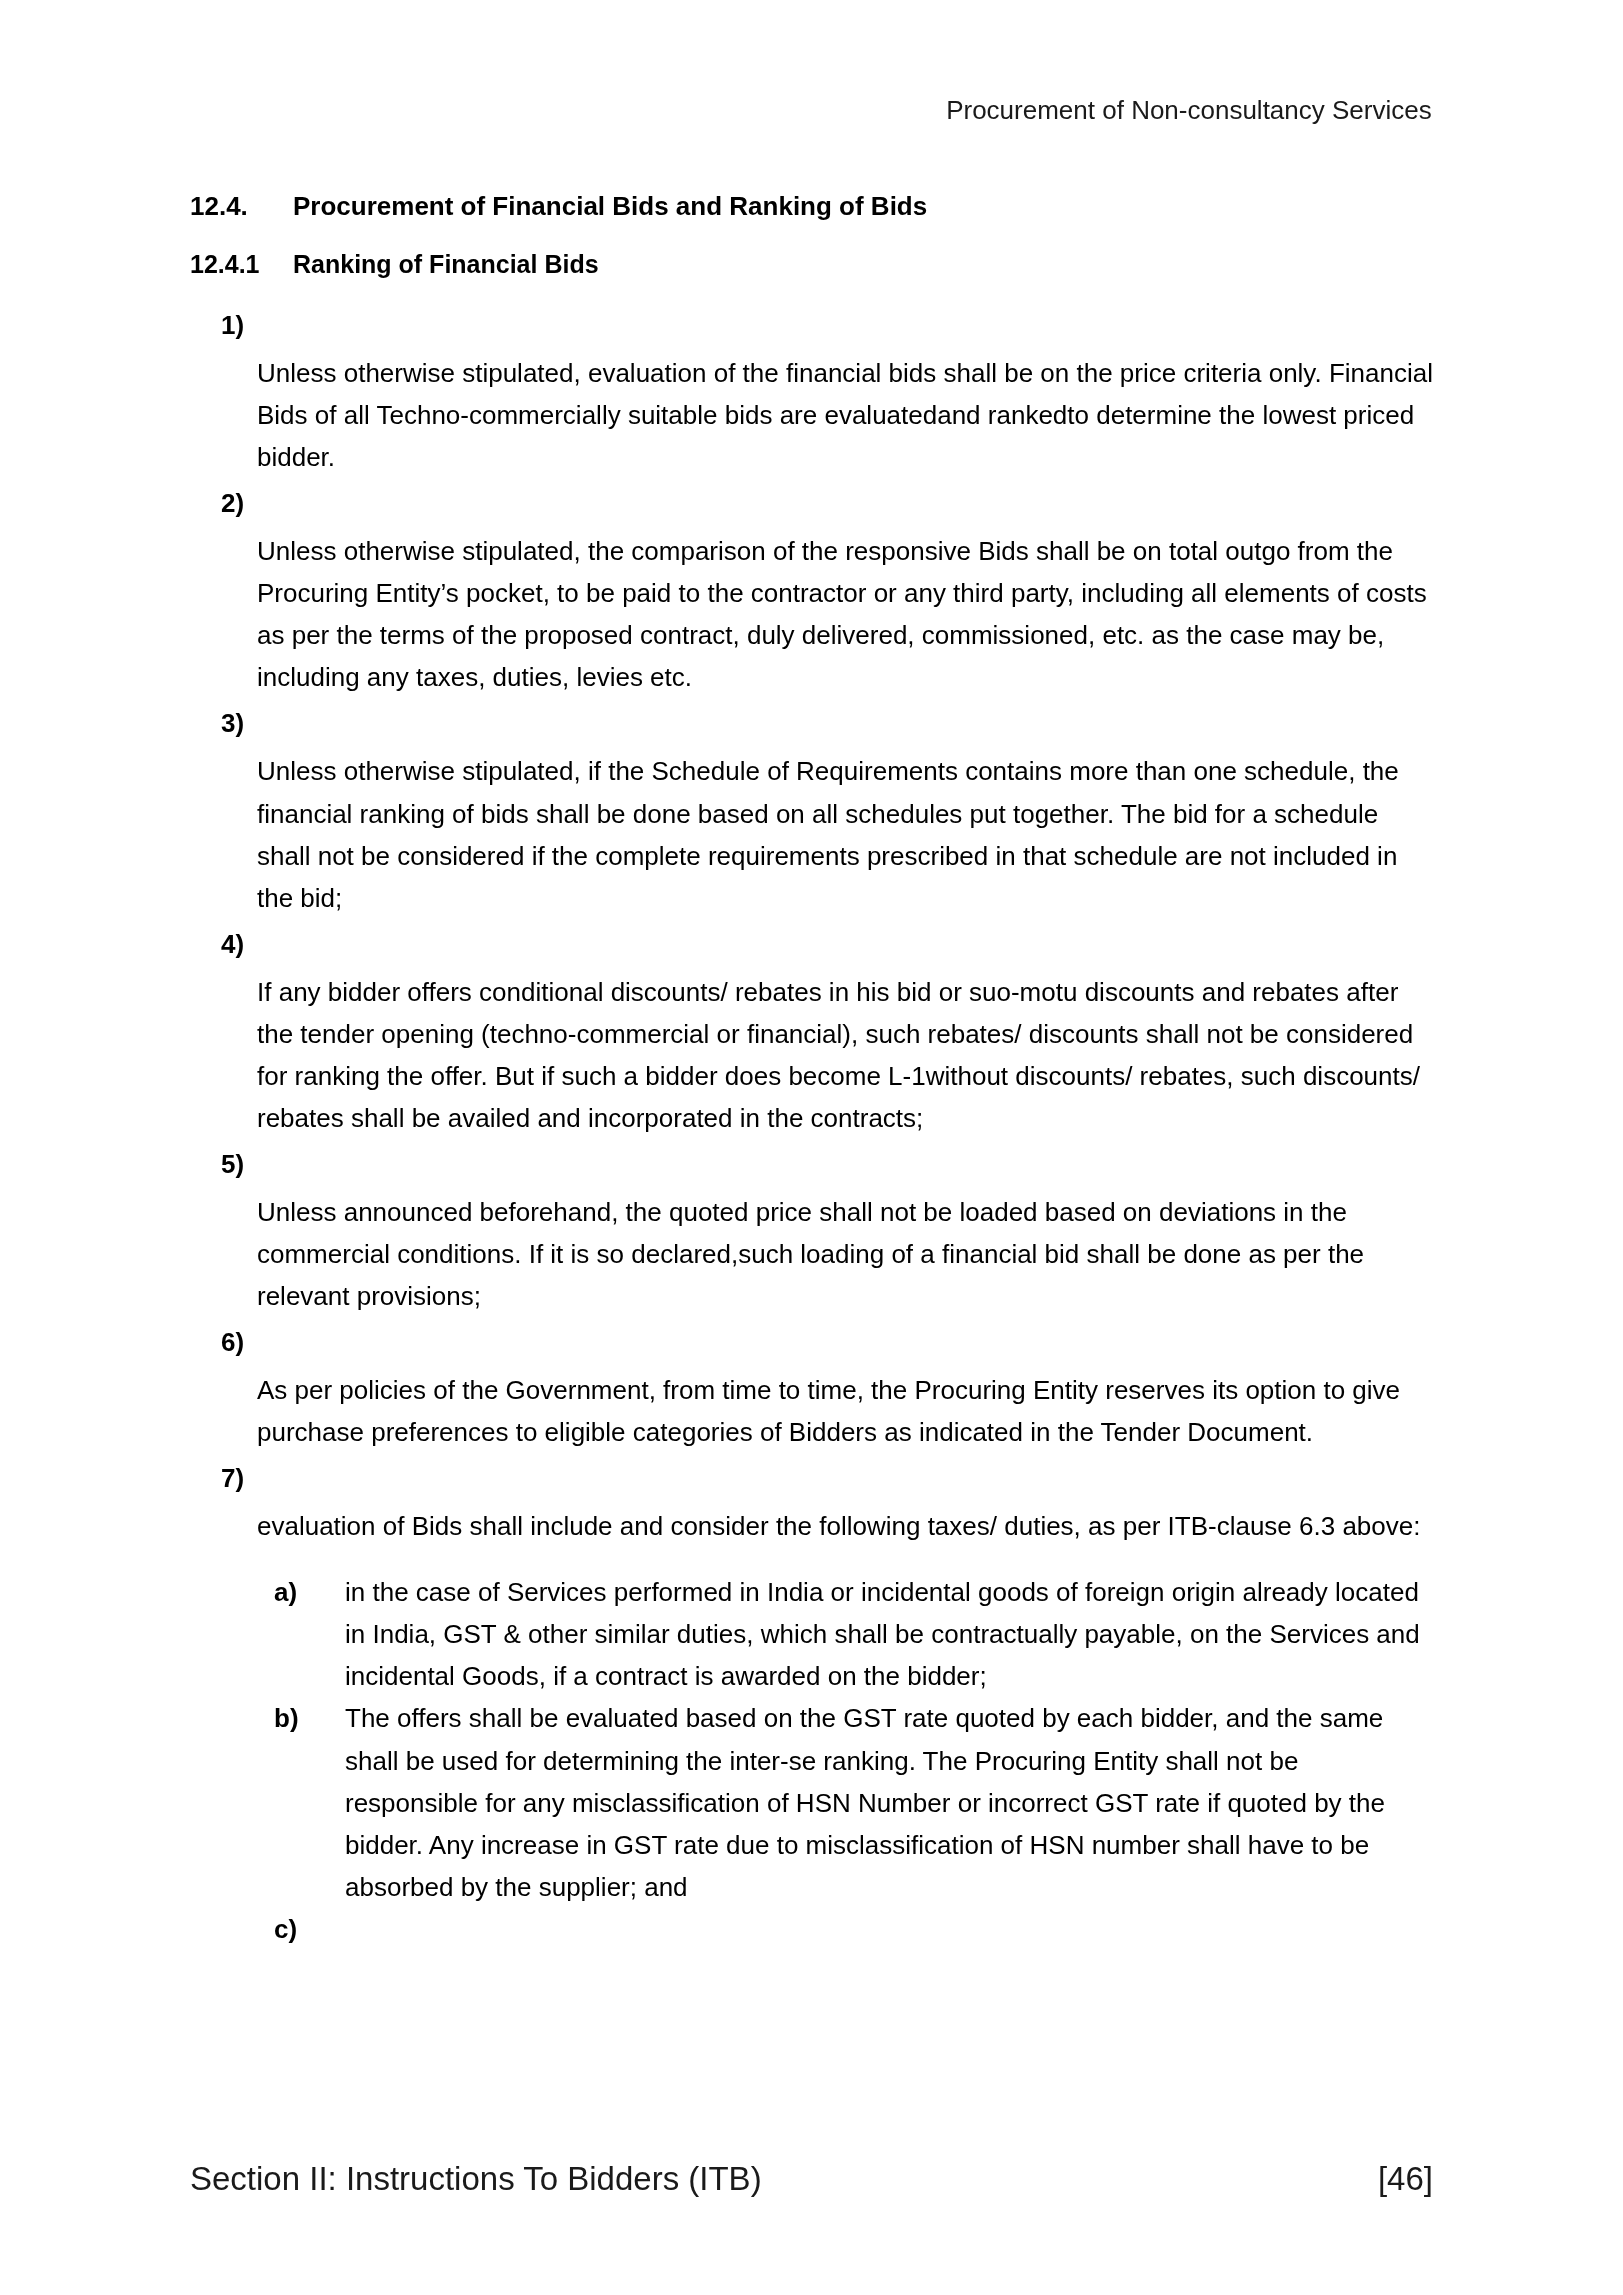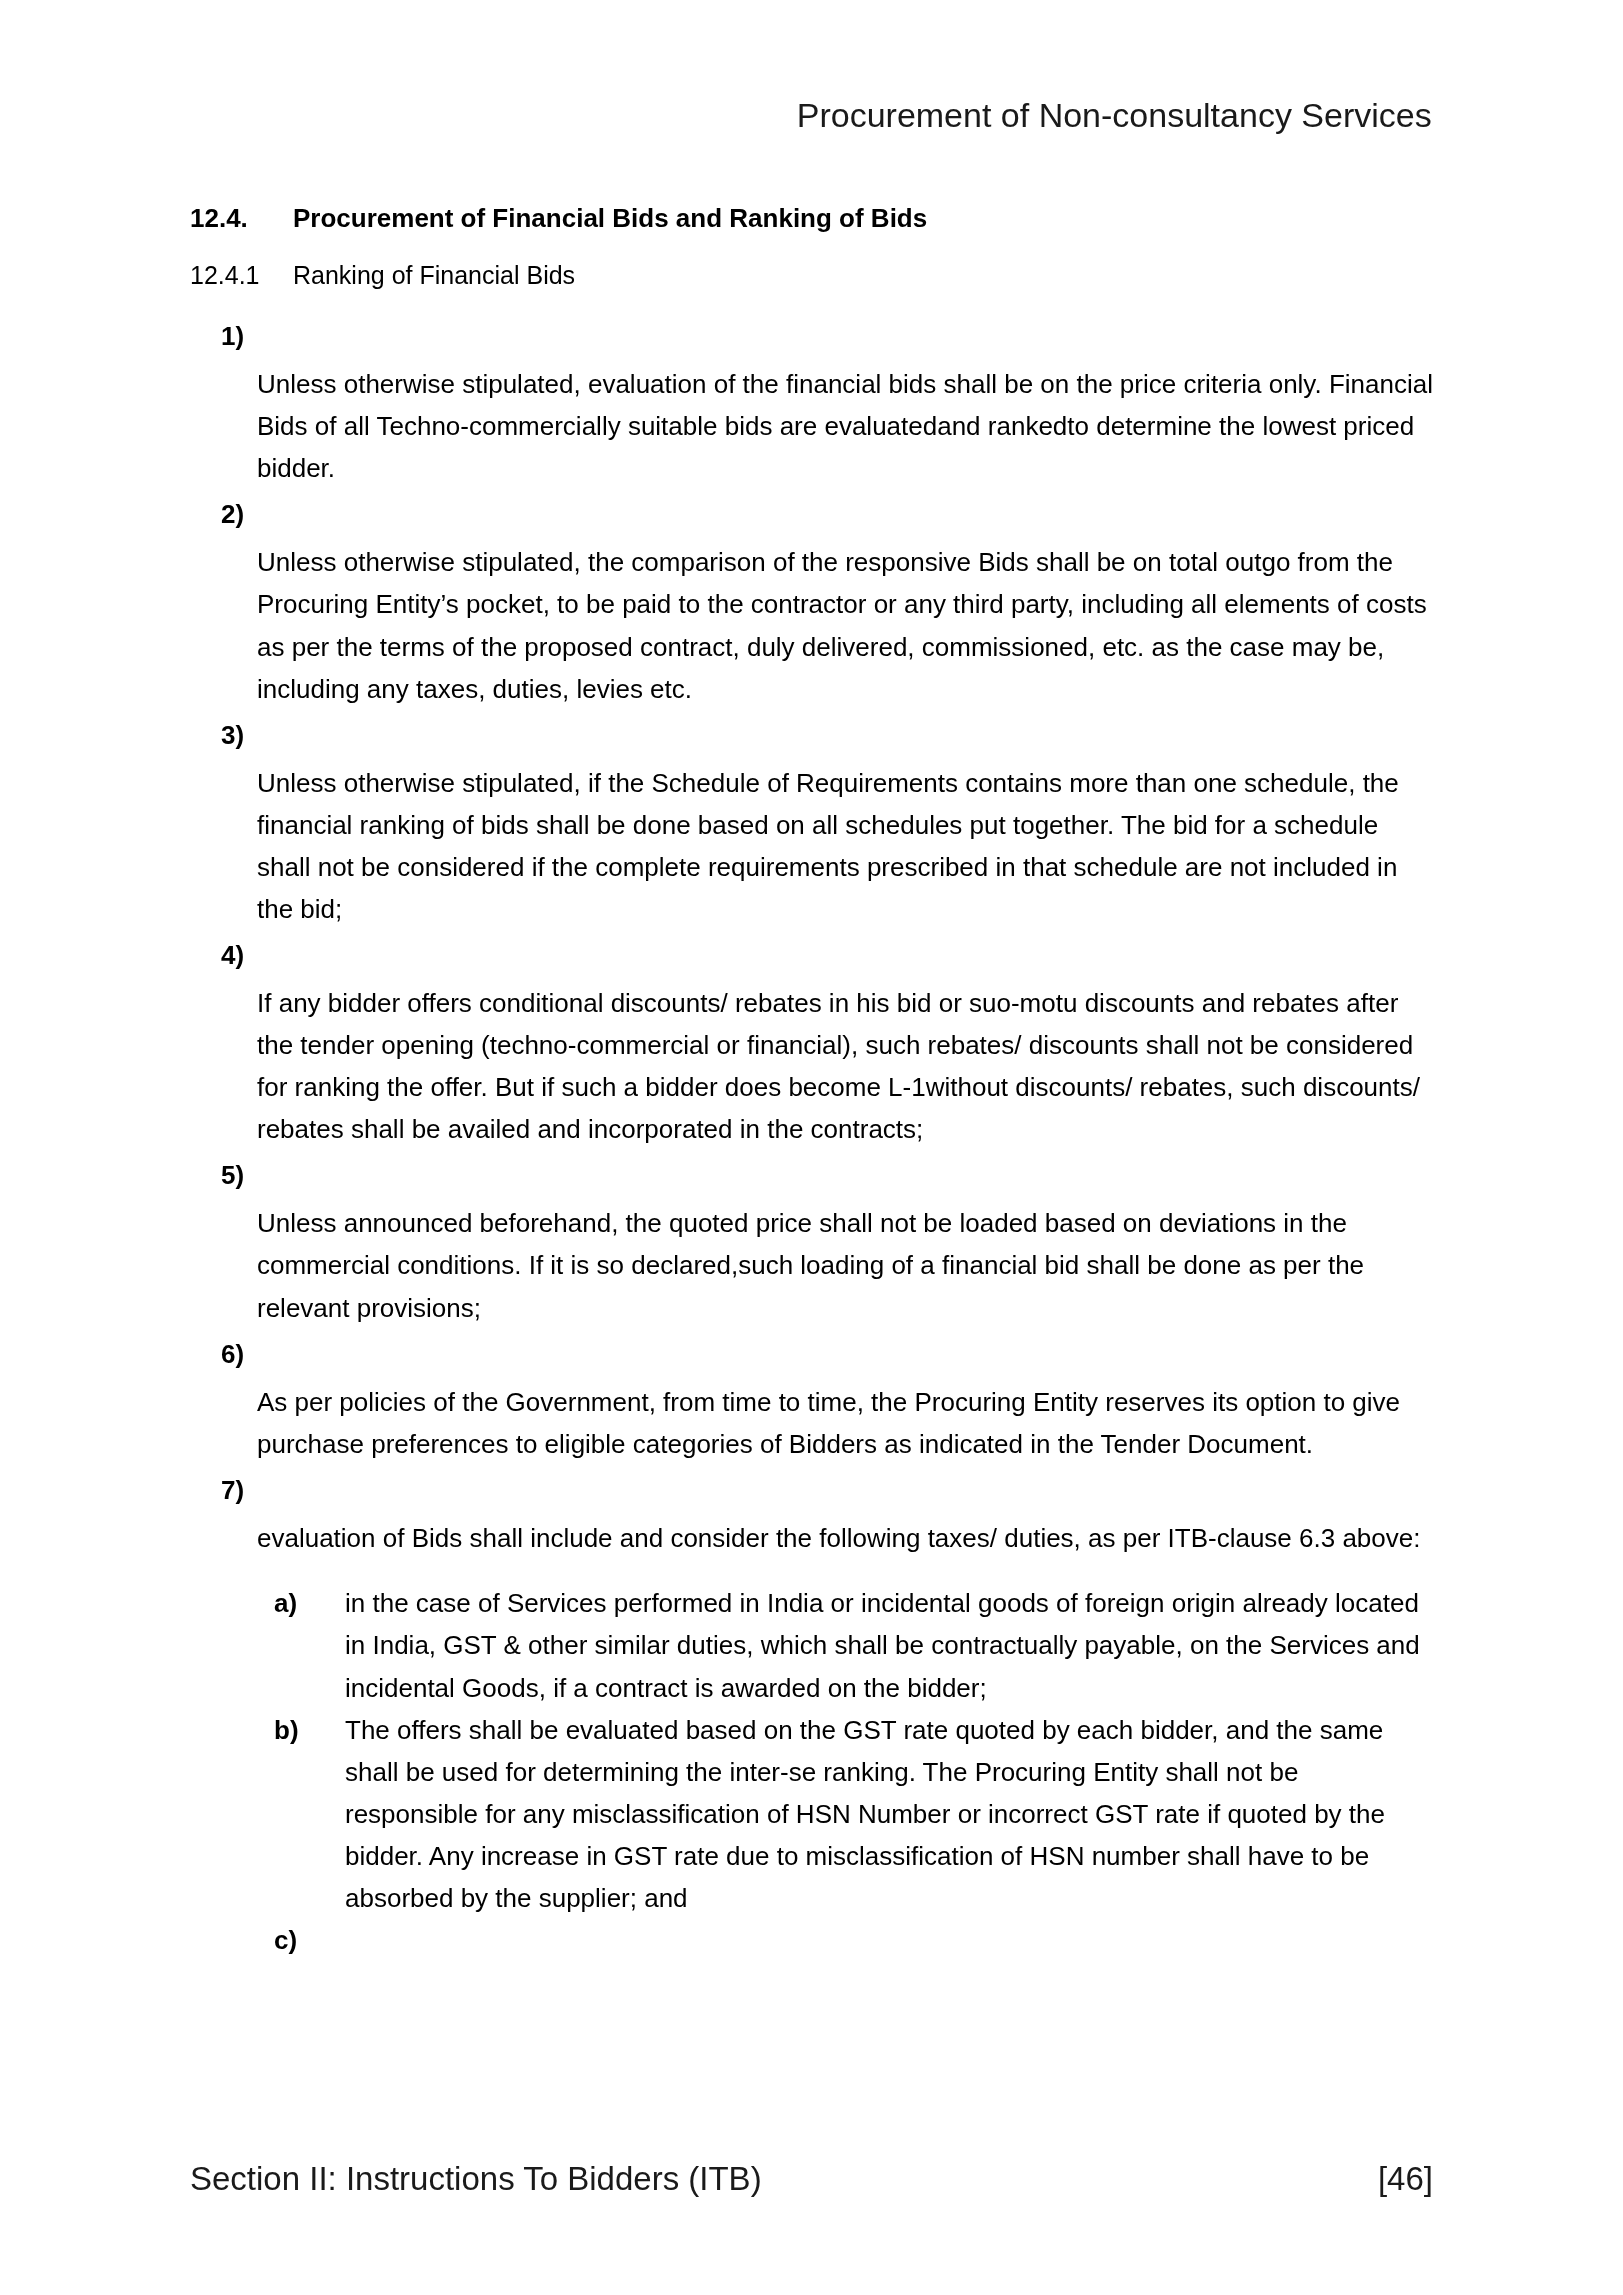--- a/index.html
+++ b/index.html
@@ -21,21 +21,21 @@
     overflow: hidden;
   }
   .content {
     position: absolute;
     left: 190px;
     right: 190px;
     top: 92px;
   }
   .header {
     text-align: right;
-    font-size: 34px;
+    font-size: 26px;
     line-height: 1.4;
     color: #1a1a1a;
     margin-bottom: 63px;
     padding-right: 1.3px;
   }
   p.body-para {
     font-size: 26px;
     line-height: 1.62;
     margin: 0 0 22px 0;
     text-align: left;
@@ -47,21 +47,21 @@
     margin: 35px 0 10px 0;
     display: flex;
     align-items: flex-start;
   }
   h2.section-heading .num {
     width: 103px;
     flex: 0 0 103px;
   }
   h3.sub-heading {
     font-size: 25px;
-    font-weight: normal;
+    font-weight: bold;
     margin: 27.5px 0 25px 0;
     display: flex;
     align-items: baseline;
   }
   h3.sub-heading .num {
     width: 103px;
     flex: 0 0 103px;
   }
   ol.numlist {
     list-style: none;

